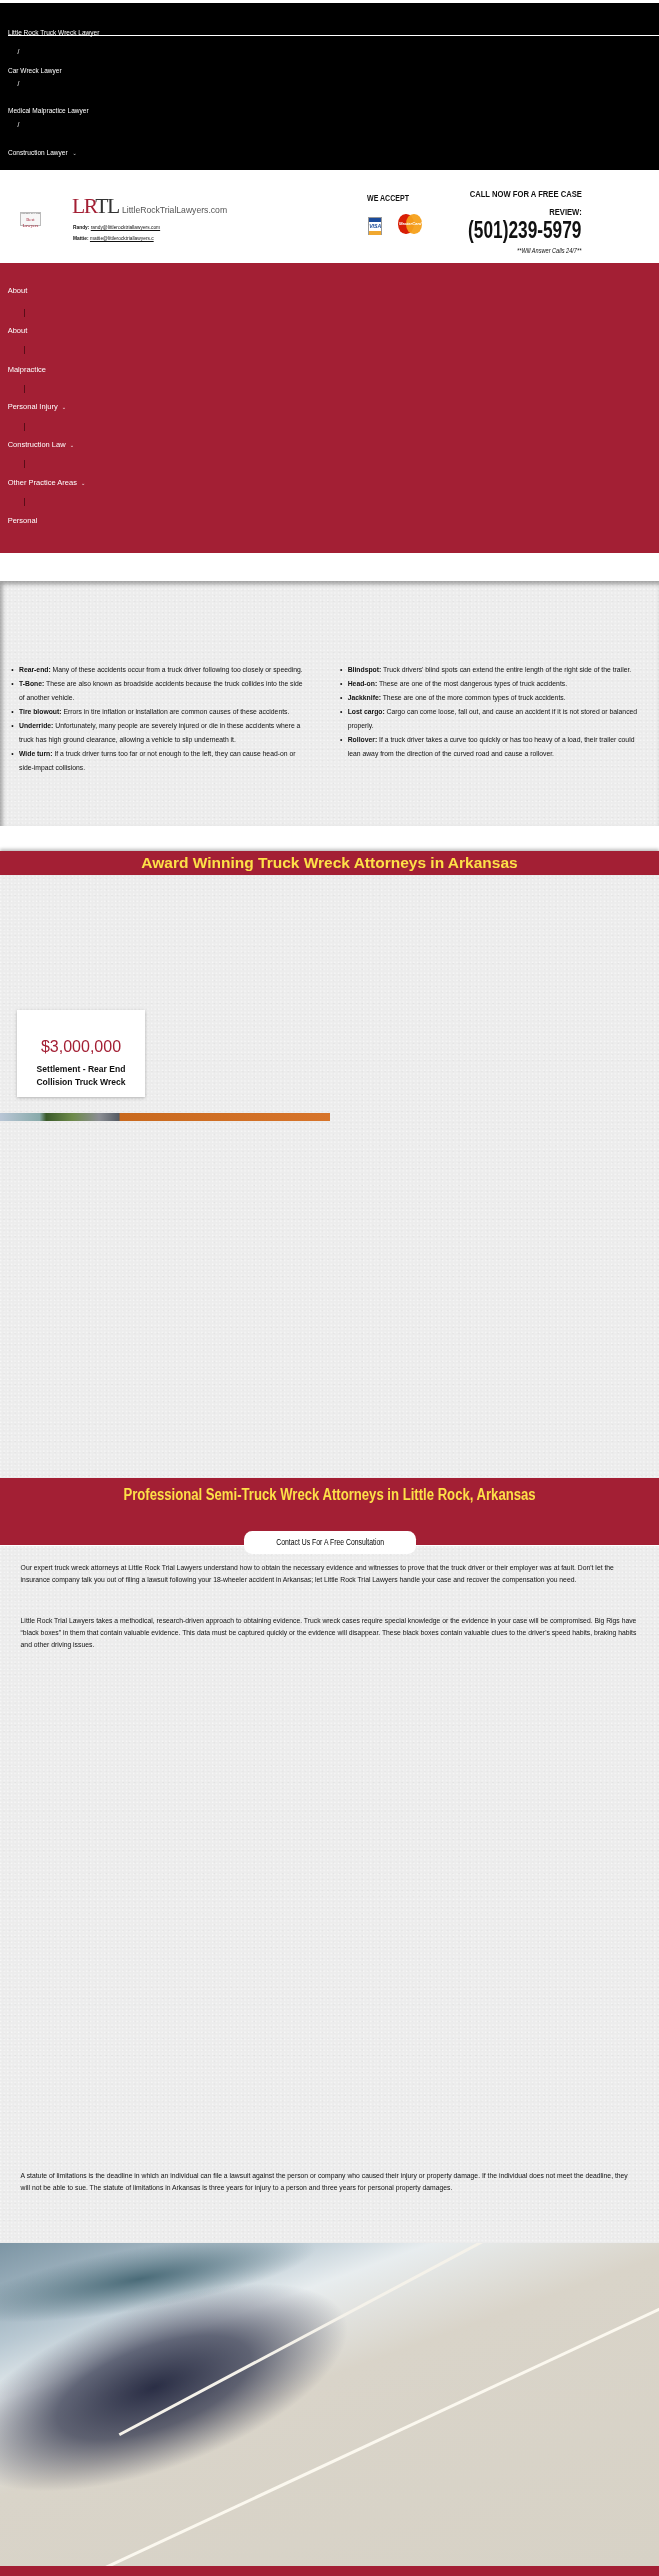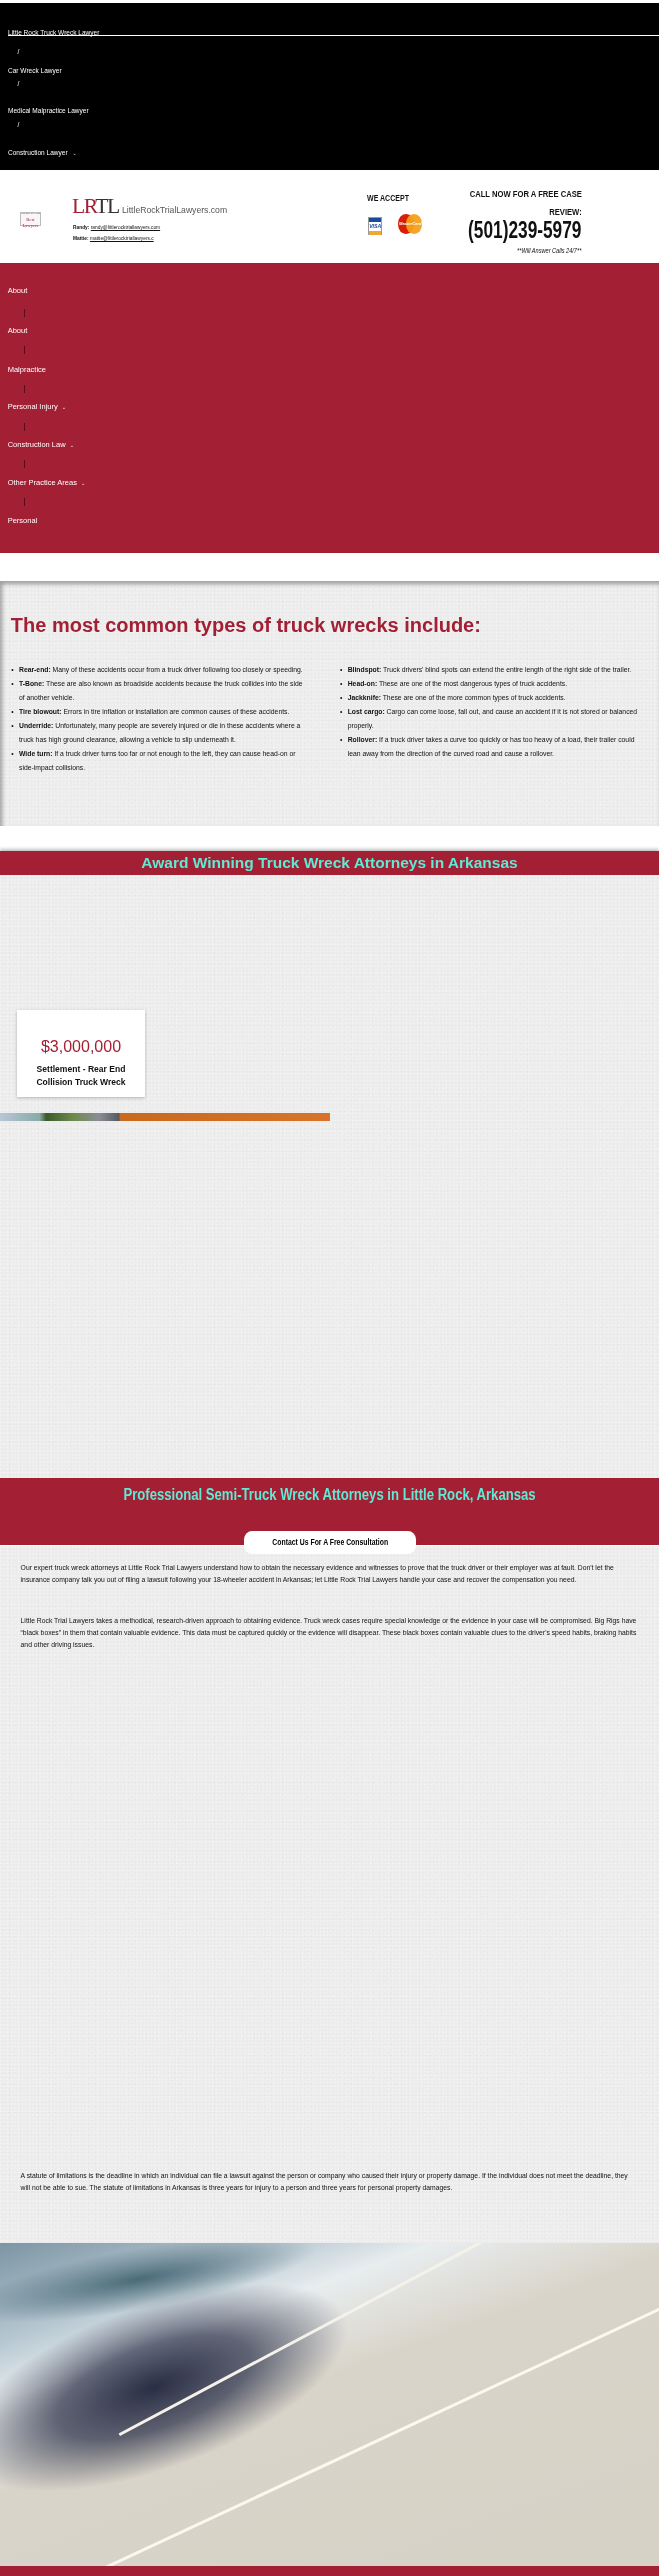--- a/index.html
+++ b/index.html
@@ -44,31 +44,31 @@
 .nav-item{position:absolute;left:7.7px;color:#fff;font-size:7.5px}
 .nav-sep{position:absolute;left:24px;width:1px;height:8.2px;background:#5a0d18}
 .chev{display:inline-block;font-size:5.2px;margin-left:4.1px;vertical-align:middle}
 
 #types{left:0;top:581px;width:659px;height:245px;box-shadow:inset 2.1px 3.1px 4.1px rgba(0,0,0,.35)}
 #types h2{position:absolute;left:10.8px;top:33px;color:#a31f34;font-size:20px;font-weight:bold;white-space:nowrap}
 .tcol{position:absolute;top:82px;font-size:6.8px;line-height:14px;list-style:none}
 .tcol li{position:relative;padding-left:7.7px}
 .tcol li::before{content:"•";position:absolute;left:0;top:0}
 
-.redband{background:#a31f34;color:#5eead4;text-align:center;font-weight:bold}
+.redband{background:#a31f34;color:#fde047;text-align:center;font-weight:bold}
 #award{left:0;top:851px;width:659px;height:24px;font-size:15.5px;line-height:24px;box-shadow:0 -2.1px 3.1px rgba(0,0,0,.25)}
 #award-area{left:0;top:875px;width:659px;height:603px}
 .result-card{position:absolute;left:17px;top:1010px;width:128px;height:87px;background:#fff;box-shadow:0 1px 3.1px rgba(0,0,0,.25);text-align:center}
 .result-card .amt{color:#a31f34;font-size:16px;margin-top:28px}
 .result-card .desc{font-size:9.5px;font-weight:bold;line-height:13px;margin-top:6.2px;transform:scaleX(.9)}
 .photo-strip{position:absolute;left:0;top:1113px;width:330px;height:7.7px;background:linear-gradient(90deg,#b9c6d6 0,#8aa 12%,#3a5a2a 14%,#6d8a4a 22%,#8b8e94 30%,#555b63 36%,#c9691e 36.5%,#d7742a 100%)}
 
 #pro{left:0;top:1478px;width:659px;height:67px}
 #pro h2{position:absolute;left:0;right:0;top:8.2px;font-size:16px;text-align:center;transform:scaleX(.82)}
-.cta-real{position:absolute;left:244px;top:1531px;width:172px;height:23px;background:#fff;border-radius:8.2px;text-align:center;line-height:23px;font-size:8.8px;font-weight:bold;color:#000}
+.cta-real{position:absolute;left:244px;top:1531px;width:172px;height:23px;background:#fff;border-radius:8.2px;text-align:center;line-height:23px;font-size:8.8px;font-weight:normal;color:#000}
 .cta-real span{display:inline-block;transform:scaleX(.78)}
 #body-area{left:0;top:1546px;width:659px;height:697px}
 .para{position:absolute;left:20.6px;width:618px;font-size:6.8px;line-height:12px;color:#111}
 .hero2{position:absolute;left:0;top:2243px;width:659px;height:323px;overflow:hidden;background:linear-gradient(160deg,#7c95a4 0%,#b8c8d2 18%,#e8edef 28%,#d9d4c9 45%,#d7d2c6 100%)}
 .hero2 .blur1{position:absolute;left:-52px;top:62px;width:412px;height:165px;border-radius:50%;background:radial-gradient(ellipse at center,#2a2e45 0%,rgba(40,45,70,.7) 35%,transparent 70%);transform:rotate(-20deg)}
 .hero2 .blur2{position:absolute;left:-41px;top:5.2px;width:361px;height:62px;border-radius:50%;background:radial-gradient(ellipse at center,#4a6b78 0%,transparent 70%);transform:rotate(-10deg)}
 .hero2 .line1{position:absolute;left:-103px;top:216px;width:876px;height:3.1px;background:#fbf8ef;transform:rotate(-25deg)}
 .hero2 .line2{position:absolute;left:77px;top:20.6px;width:721px;height:2.6px;background:#f5f2ea;transform:rotate(-28deg)}
 
 #faqhead{left:0;top:2566px;width:659px;height:32px;font-size:16.5px;line-height:32px;font-weight:normal}
@@ -133,21 +133,20 @@
   <div class="nav-item" style="top:139px"><span>Personal Injury</span><span class="chev">⌄</span></div>
   <div class="nav-sep" style="top:160px"></div>
   <div class="nav-item" style="top:177px"><span>Construction Law</span><span class="chev">⌄</span></div>
   <div class="nav-sep" style="top:197px"></div>
   <div class="nav-item" style="top:215px"><span>Other Practice Areas</span><span class="chev">⌄</span></div>
   <div class="nav-sep" style="top:235px"></div>
   <div class="nav-item" style="top:253px">Personal</div>
 </div>
 
 <div id="types" class="abs paper">
-  <h2>The most common types of truck wrecks include:</h2>
   <ul class="tcol" style="left:11.3px;width:296px">
     <li><b>Rear-end:</b><span> Many of these accidents occur from a truck driver following too closely or speeding.</span></li>
     <li><b>T-Bone:</b><span> These are also known as broadside accidents because the truck collides into the side of another vehicle.</span></li>
     <li><b>Tire blowout:</b><span> Errors in tire inflation or installation are common causes of these accidents.</span></li>
     <li><b>Underride:</b><span> Unfortunately, many people are severely injured or die in these accidents where a truck has high ground clearance, allowing a vehicle to slip underneath it.</span></li>
     <li><b>Wide turn:</b><span> If a truck driver turns too far or not enough to the left, they can cause head-on or side-impact collisions.</span></li>
   </ul>
   <ul class="tcol" style="left:340px;width:304px">
     <li><b>Blindspot:</b><span> Truck drivers' blind spots can extend the entire length of the right side of the trailer.</span></li>
     <li><b>Head-on:</b><span> These are one of the most dangerous types of truck accidents.</span></li>

